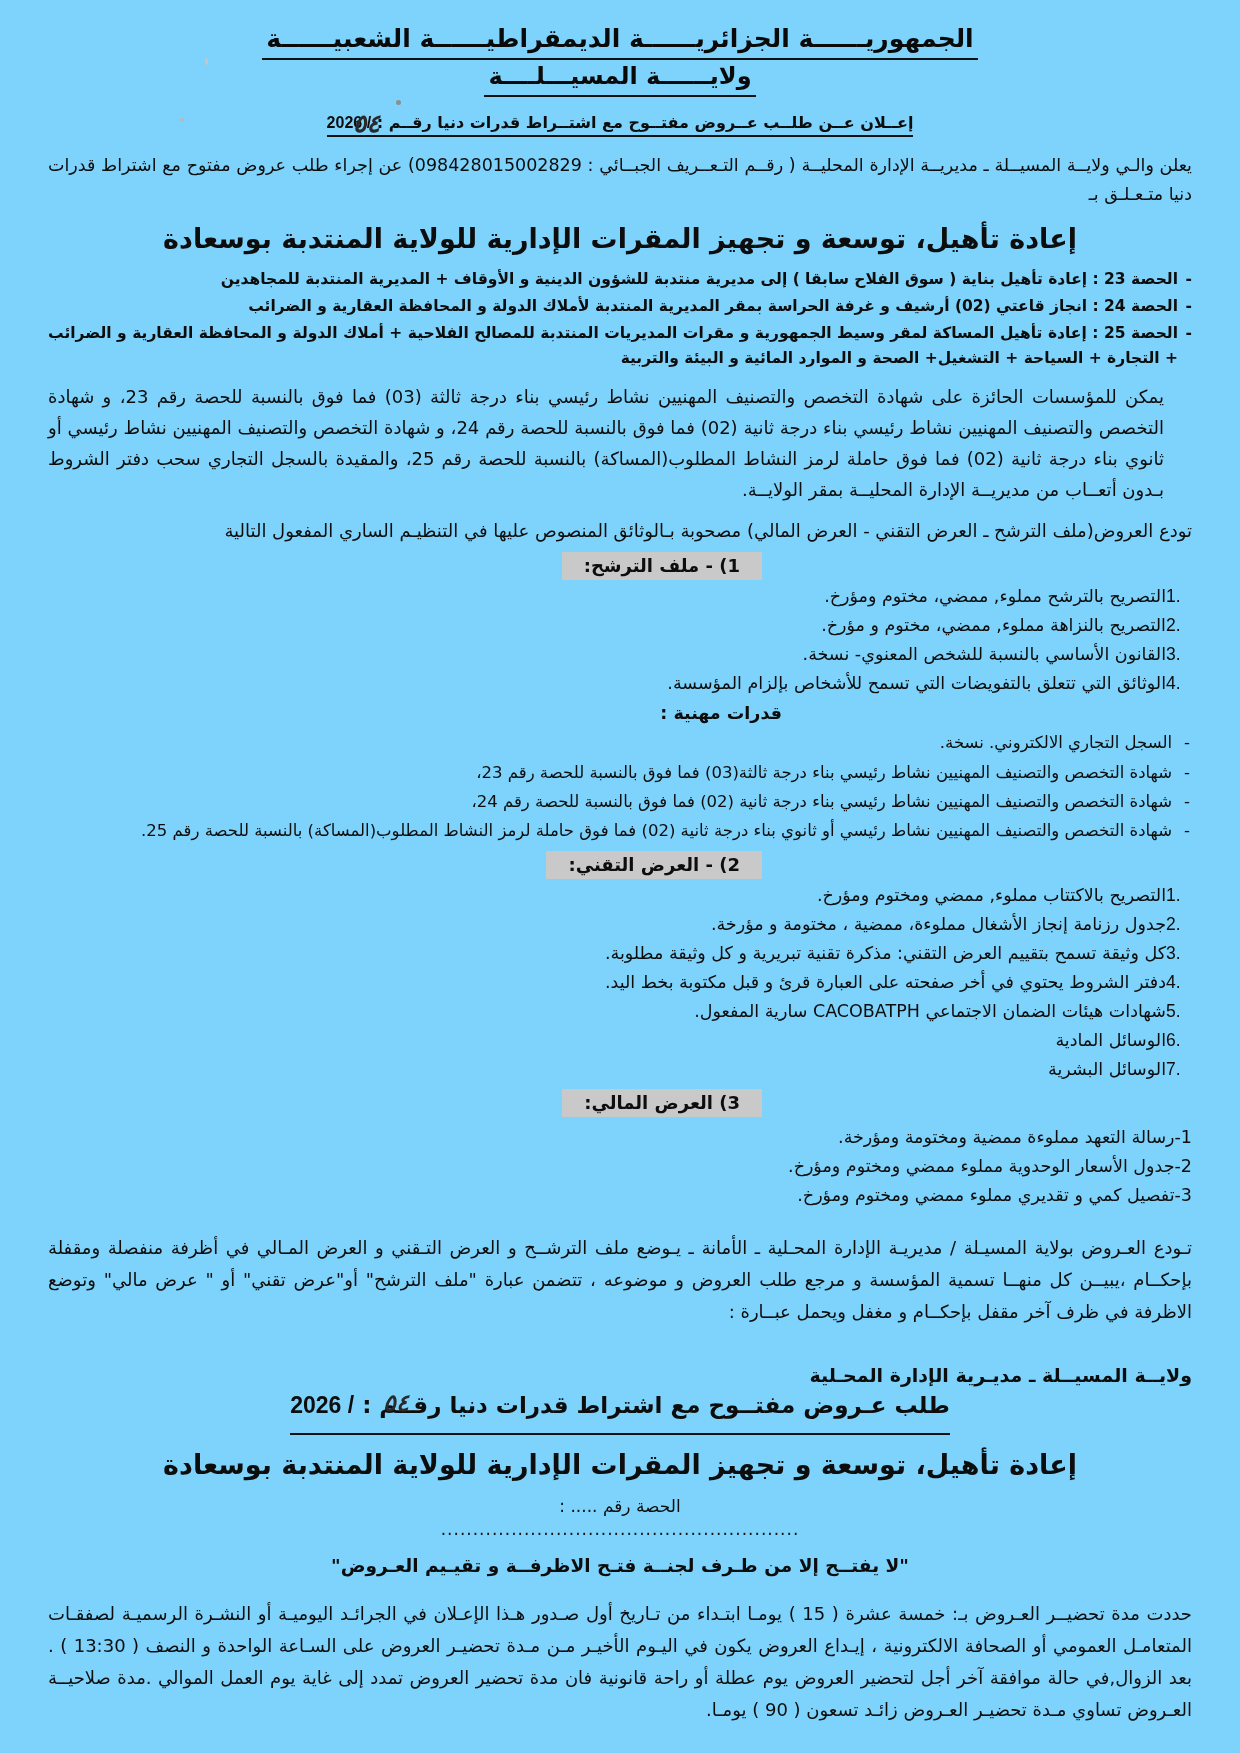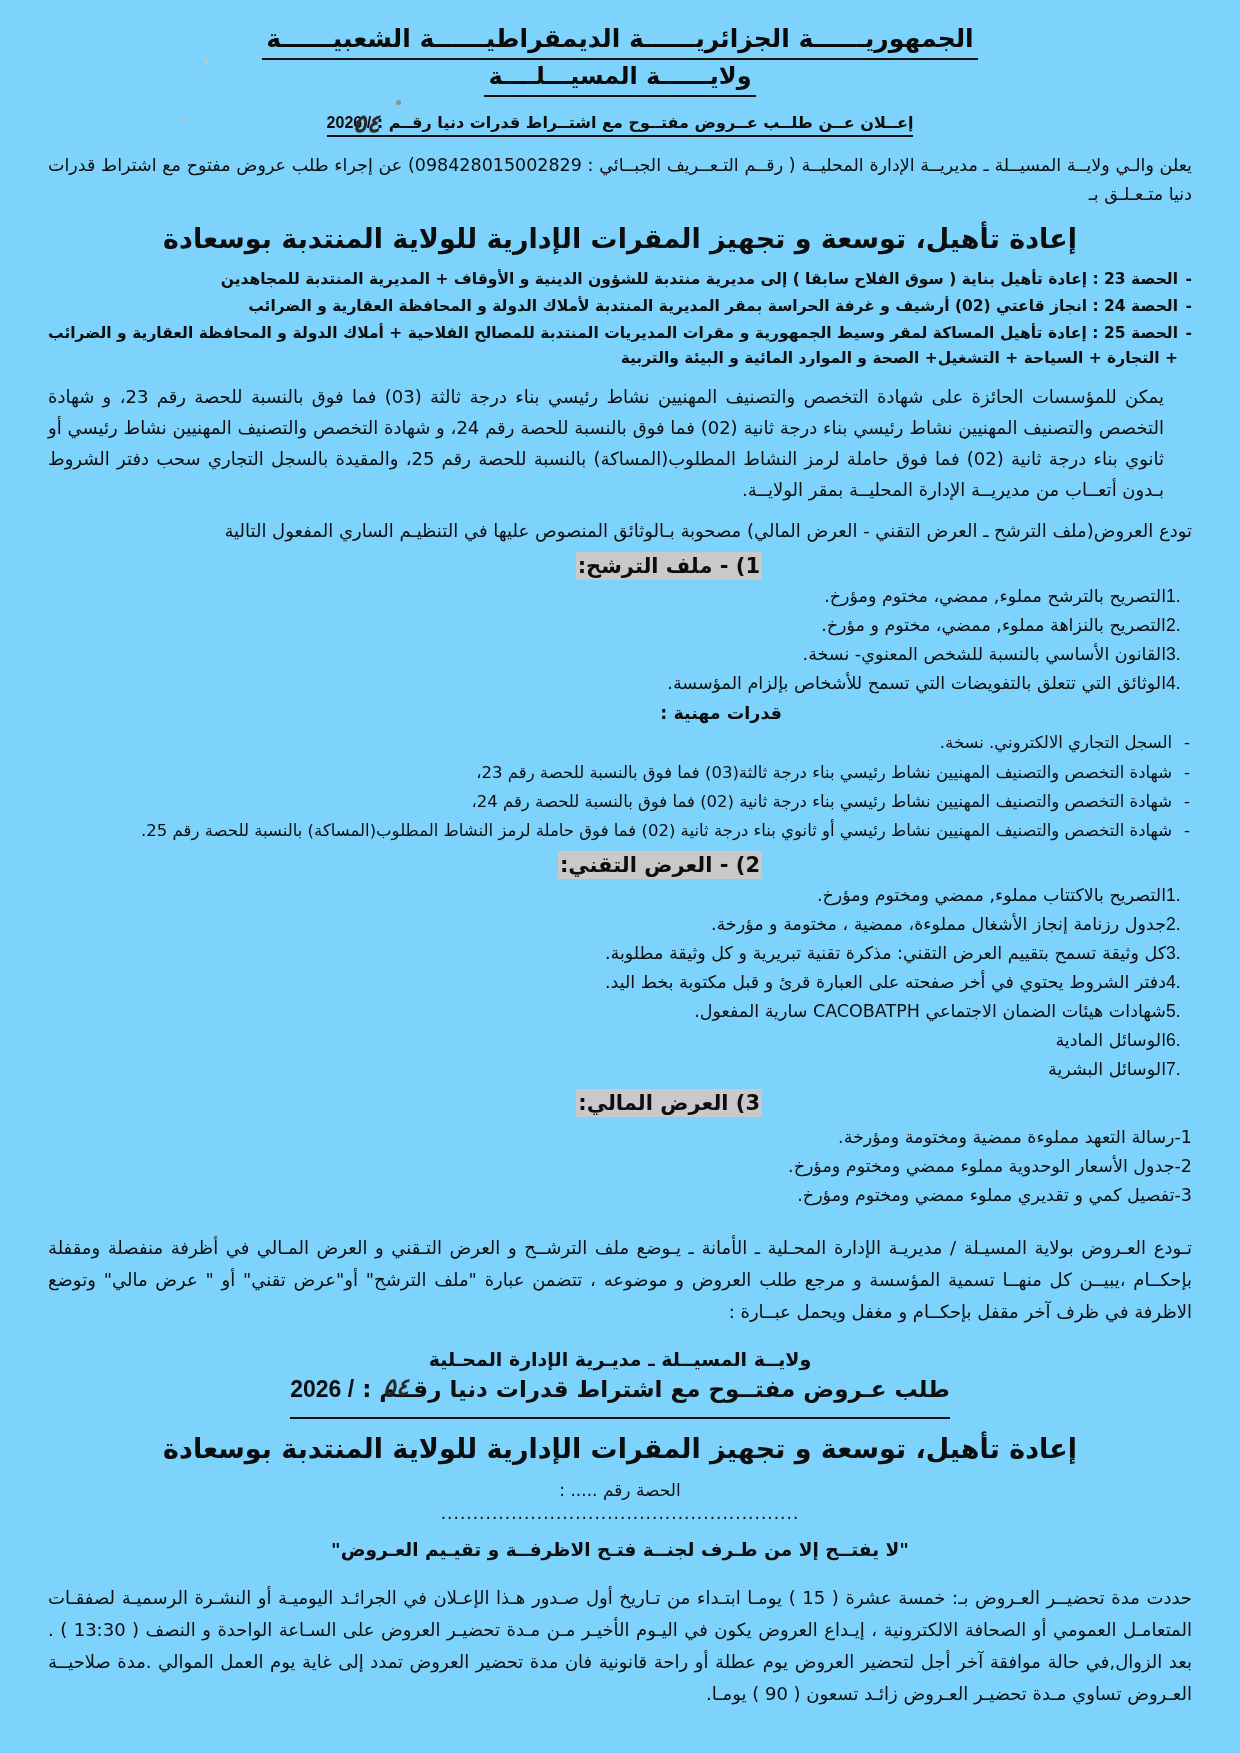--- a/index.html
+++ b/index.html
@@ -112,23 +112,23 @@
   }
   .body-para.nopad { padding-right: 0; }
 
   .sec-head {
     margin: 6px 0 2px 0;
     text-align: center;
   }
   .sec-head .hl {
     display: inline-block;
     background: #c9c9c9;
-    font-size: 21px;
-    font-weight: bold;
-    padding: 1px 2px;
+    font-size: 18px;
+    font-weight: bold;
+    padding: 1px 22px;
     line-height: 26px;
   }
   .sec-head.r-indent { text-align: right; padding-right: 430px; }
 
   ol.num-list, ul.dash-list {
     margin: 2px 0 2px 0;
     padding: 0;
     list-style: none;
   }
   ol.num-list > li {
@@ -186,21 +186,21 @@
   }
 
   .closing {
     font-size: 18px;
     line-height: 32px;
     text-align: justify;
     margin-top: 22px;
     letter-spacing: 0.1px;
   }
 
-  .footer-hdr { text-align: center; margin-top: 20px; }
+  .footer-hdr { margin-top: 36px; }
   .footer-hdr .l1 {
     font-size: 19px;
     font-weight: bold;
     letter-spacing: 0.4px;
   }
   .footer-title-row { text-align: center; margin-top: 6px; position: relative; }
   .footer-title {
     display: inline-block;
     font-size: 23px;
     font-weight: bold;

